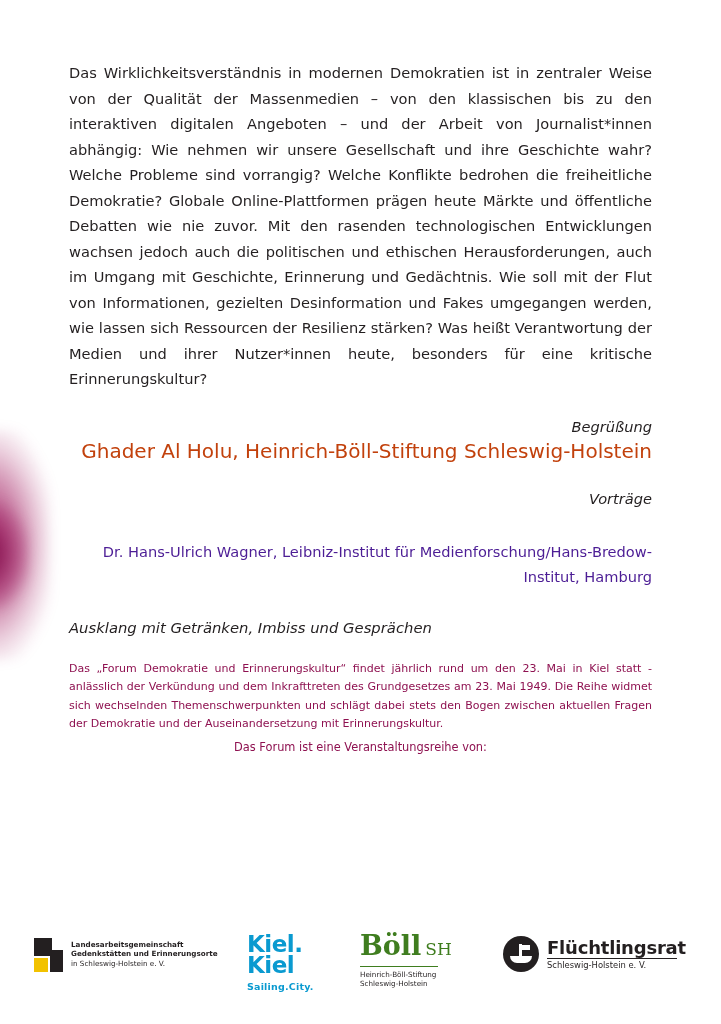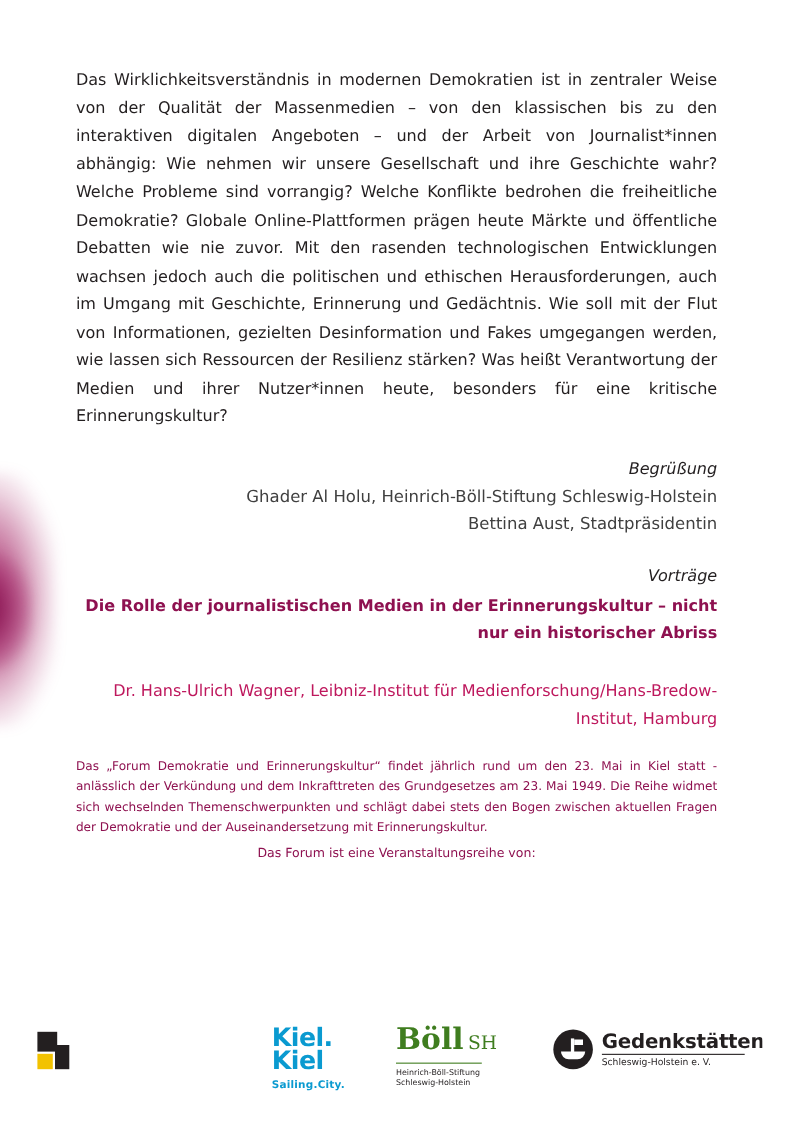--- a/index.html
+++ b/index.html
@@ -67,36 +67,36 @@
   }
 
   .ital {
     font-style: italic;
     font-size: 14.6px;
     line-height: 25px;
     color: #231f20;
   }
 
   .line {
-    font-size: 15px;
-    line-height: 25px;
-    color: #404040;
+    font-size: 20px;
+    line-height: 25px;
+    color: #c2410c;
   }
 
   .talk-title {
     font-weight: bold;
     color: #8e1150;
     font-size: 14.6px;
     line-height: 25px;
   }
 
   .talk-speaker {
     font-size: 14.6px;
     line-height: 25px;
-    color: #be185d;
+    color: #4c1d95;
     margin-top: 28px;
   }
 
   .outro-ital {
     font-style: italic;
     font-size: 14.8px;
     line-height: 25px;
     color: #231f20;
     margin-top: 26px;
   }
@@ -212,49 +212,53 @@
   <div class="edge-smudge"></div>
   <div class="edge-smudge2"></div>
 
   <div class="content">
 
     <p class="intro">Das Wirklichkeitsverständnis in modernen Demokratien ist in zentraler Weise von der Qualität der Massenmedien – von den klassischen bis zu den interaktiven digitalen Angeboten – und der Arbeit von Journalist*innen abhängig: Wie nehmen wir unsere Gesellschaft und ihre Geschichte wahr? Welche Probleme sind vorrangig? Welche Konflikte bedrohen die freiheitliche Demokratie? Globale Online-Plattformen prägen heute Märkte und öffentliche Debatten wie nie zuvor. Mit den rasenden technologischen Entwicklungen wachsen jedoch auch die politischen und ethischen Herausforderungen, auch im Umgang mit Geschichte, Erinnerung und Gedächtnis. Wie soll mit der Flut von Informationen, gezielten Desinformation und Fakes umgegangen werden, wie lassen sich Ressourcen der Resilienz stärken? Was heißt Verantwortung der Medien und ihrer Nutzer*innen heute, besonders für eine kritische Erinnerungskultur?</p>
 
     <div class="block">
       <div class="ital">Begrüßung</div>
       <div class="line">Ghader Al Holu, Heinrich-Böll-Stiftung Schleswig-Holstein</div>
-      <div class="line">Bettina Aust, Stadtpräsidentin</div>
     </div>
 
     <div class="block">
       <div class="ital">Vorträge</div>
 
       <div style="margin-top:2px;">
-        <div class="talk-title">Die Rolle der journalistischen Medien in der Erinnerungskultur – nicht nur ein historischer Abriss</div>
         <div class="talk-speaker">Dr. Hans-Ulrich Wagner, Leibniz-Institut für Medienforschung/Hans-Bredow-Institut, Hamburg</div>
       </div>
 
       <div style="margin-top:22px;">
       </div>
     </div>
 
+    <div class="outro-ital">Ausklang mit Getränken, Imbiss und Gesprächen</div>
 
     <div class="small-note">Das „Forum Demokratie und Erinnerungskultur“ findet jährlich rund um den 23. Mai in Kiel statt - anlässlich der Verkündung und dem Inkrafttreten des Grundgesetzes am 23. Mai 1949. Die Reihe widmet sich wechselnden Themenschwerpunkten und schlägt dabei stets den Bogen zwischen aktuellen Fragen der Demokratie und der Auseinandersetzung mit Erinnerungskultur.</div>
     <div class="small-note-last">Das Forum ist eine Veranstaltungsreihe von:</div>
 
   </div>
 
   <div class="logos">
 
     <div class="logo logo-lag">
       <div class="lag-mark">
         <div class="b1"></div>
           <div class="b2"></div>
           <div class="b3"></div>
       </div>
+      <div class="lag-text">
+        <div class="b">Landesarbeitsgemeinschaft</div>
+        <div class="b">Gedenkstätten und Erinnerungsorte</div>
+        <div>in Schleswig-Holstein e. V.</div>
+      </div>
     </div>
 
     <div class="logo logo-boell">
       <div class="boell-top">
         <span>Böll</span><span class="boell-sh">SH</span>
       </div>
       <div class="boell-rule"></div>
       <div class="boell-sub">Heinrich-Böll-Stiftung</div>
       <div class="boell-sub">Schleswig-Holstein</div>
     </div>
@@ -265,21 +269,21 @@
       <div class="kiel-sail">Sailing.City.</div>
     </div>
 
     <div class="logo logo-fr">
       <div class="fr-circle">
         <div class="boat"></div>
           <div class="mast"></div>
           <div class="flag"></div>
       </div>
       <div class="fr-text">
-        <div class="fr-main">Gedenkstätten</div>
+        <div class="fr-main">Flüchtlingsrat</div>
         <div class="fr-rule"></div>
         <div class="fr-sub">Schleswig-Holstein e. V.</div>
       </div>
     </div>
 
   </div>
 
 </div>
 
 </body></html>

